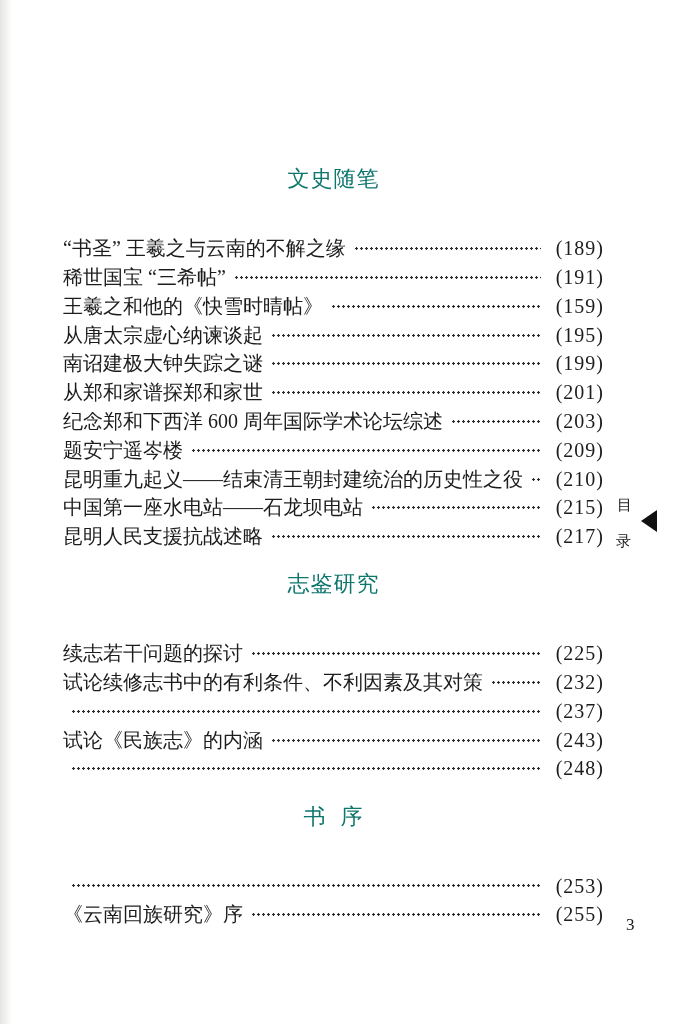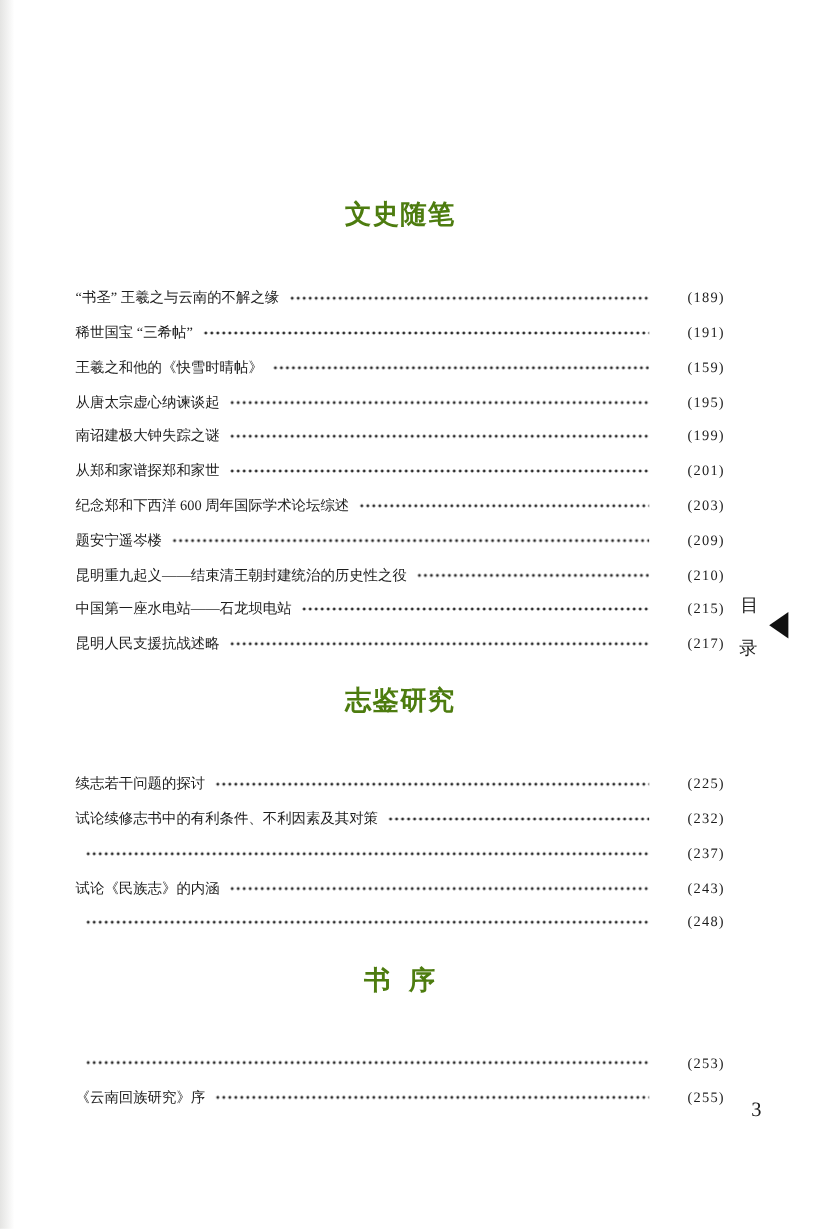--- a/index.html
+++ b/index.html
@@ -21,35 +21,35 @@
   }
   .content {
     position: absolute;
     left: 63px;
     top: 146px;
     width: 541px;
   }
   .toc-section:not(:first-child) { }
   .section-title {
     font-family: "Liberation Sans", "DejaVu Sans", sans-serif;
-    font-weight: 700;
+    font-weight: 400;
     font-size: 22px;
     line-height: 30px;
     text-align: center;
-    color: #4d7c0f;
+    color: #0f766e;
     letter-spacing: 1px;
     white-space: pre;
     margin-bottom: 40px;
   }
   .entries { }
   .entry-row {
     display: flex;
     align-items: baseline;
     line-height: 28.8px;
-    font-size: 12px;
+    font-size: 20px;
     white-space: pre;
   }
   .entry-title { flex: 0 0 auto; }
   .leader {
     flex: 1 1 auto;
     align-self: stretch;
     margin: 0 7px 0 8px;
     background-image: radial-gradient(circle, #2b2b2b 1.05px, rgba(0,0,0,0) 1.45px);
     background-size: 5px 5px;
     background-repeat: repeat-x;

